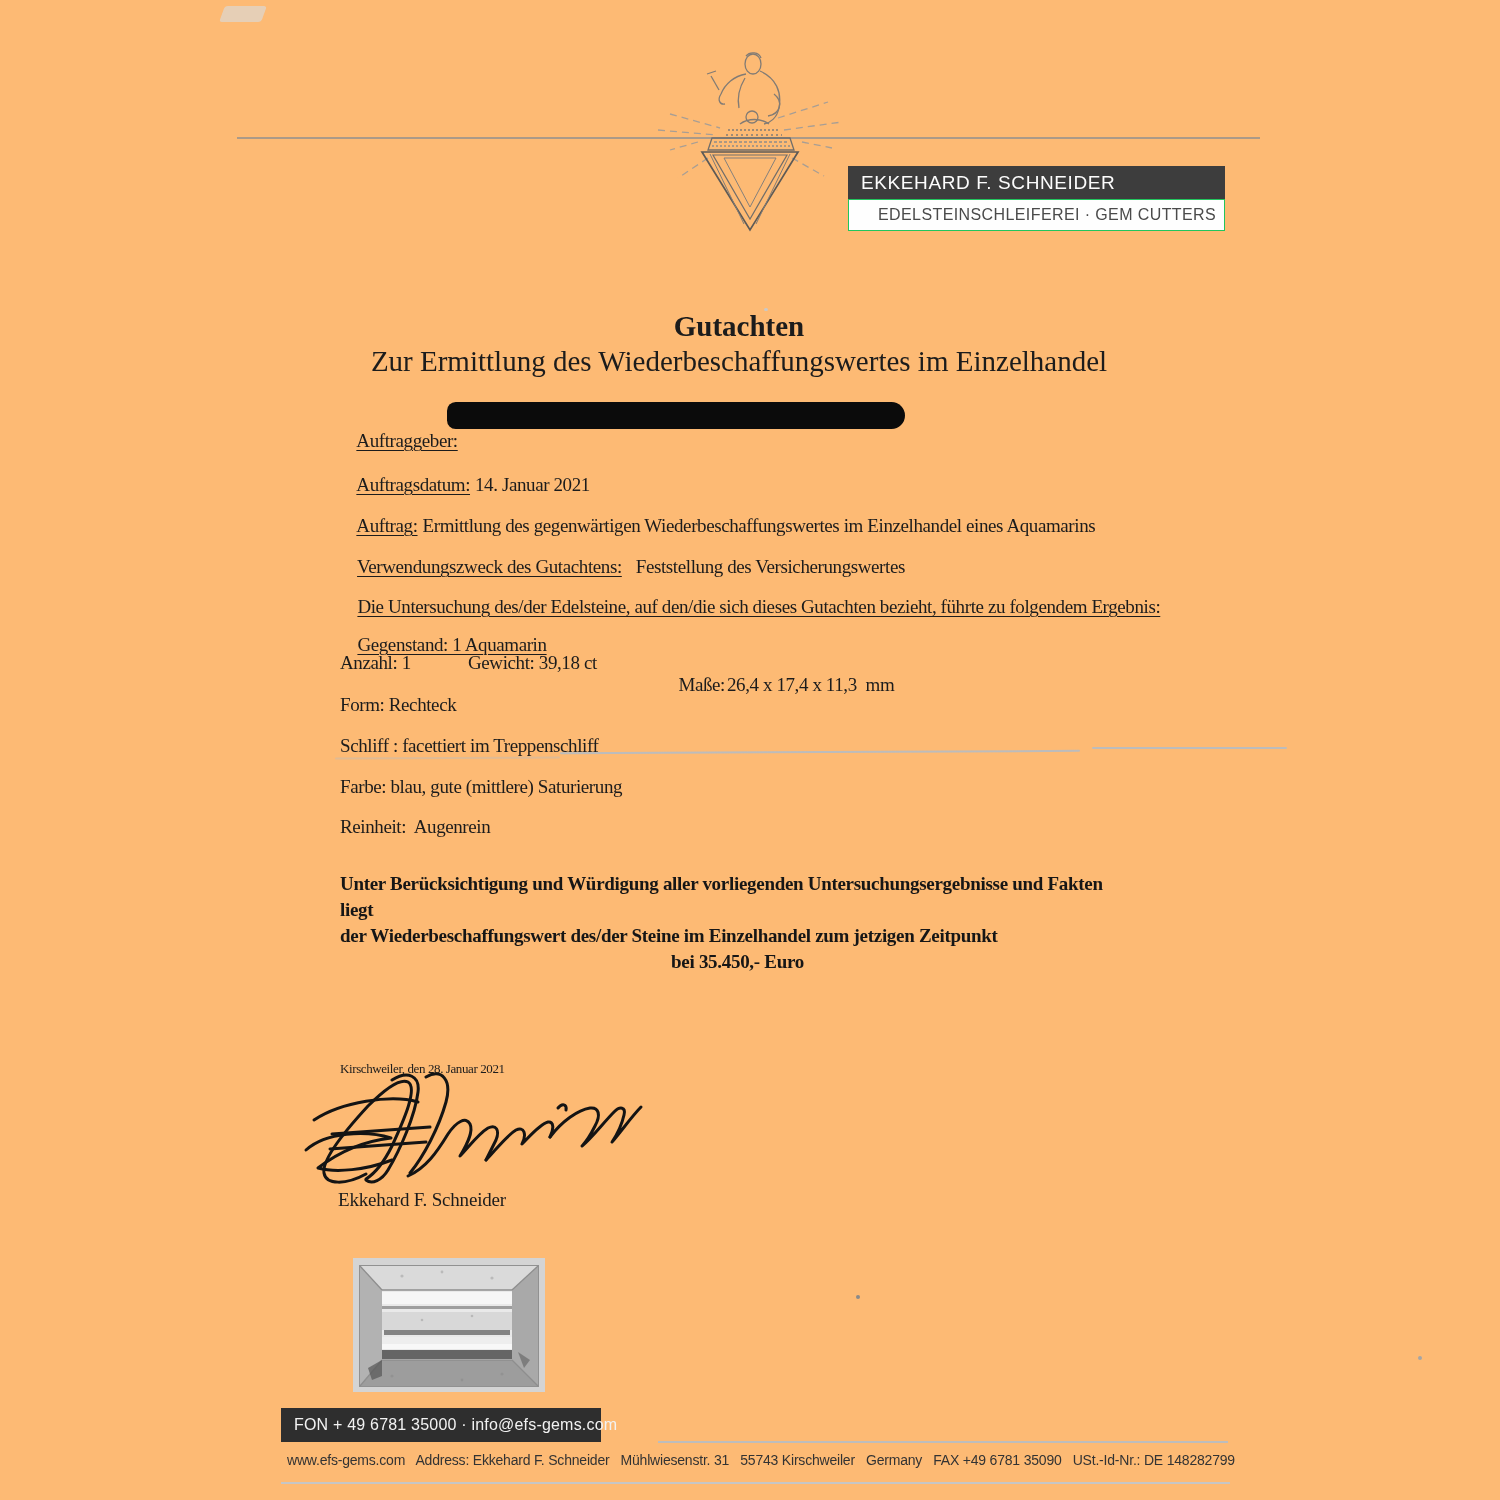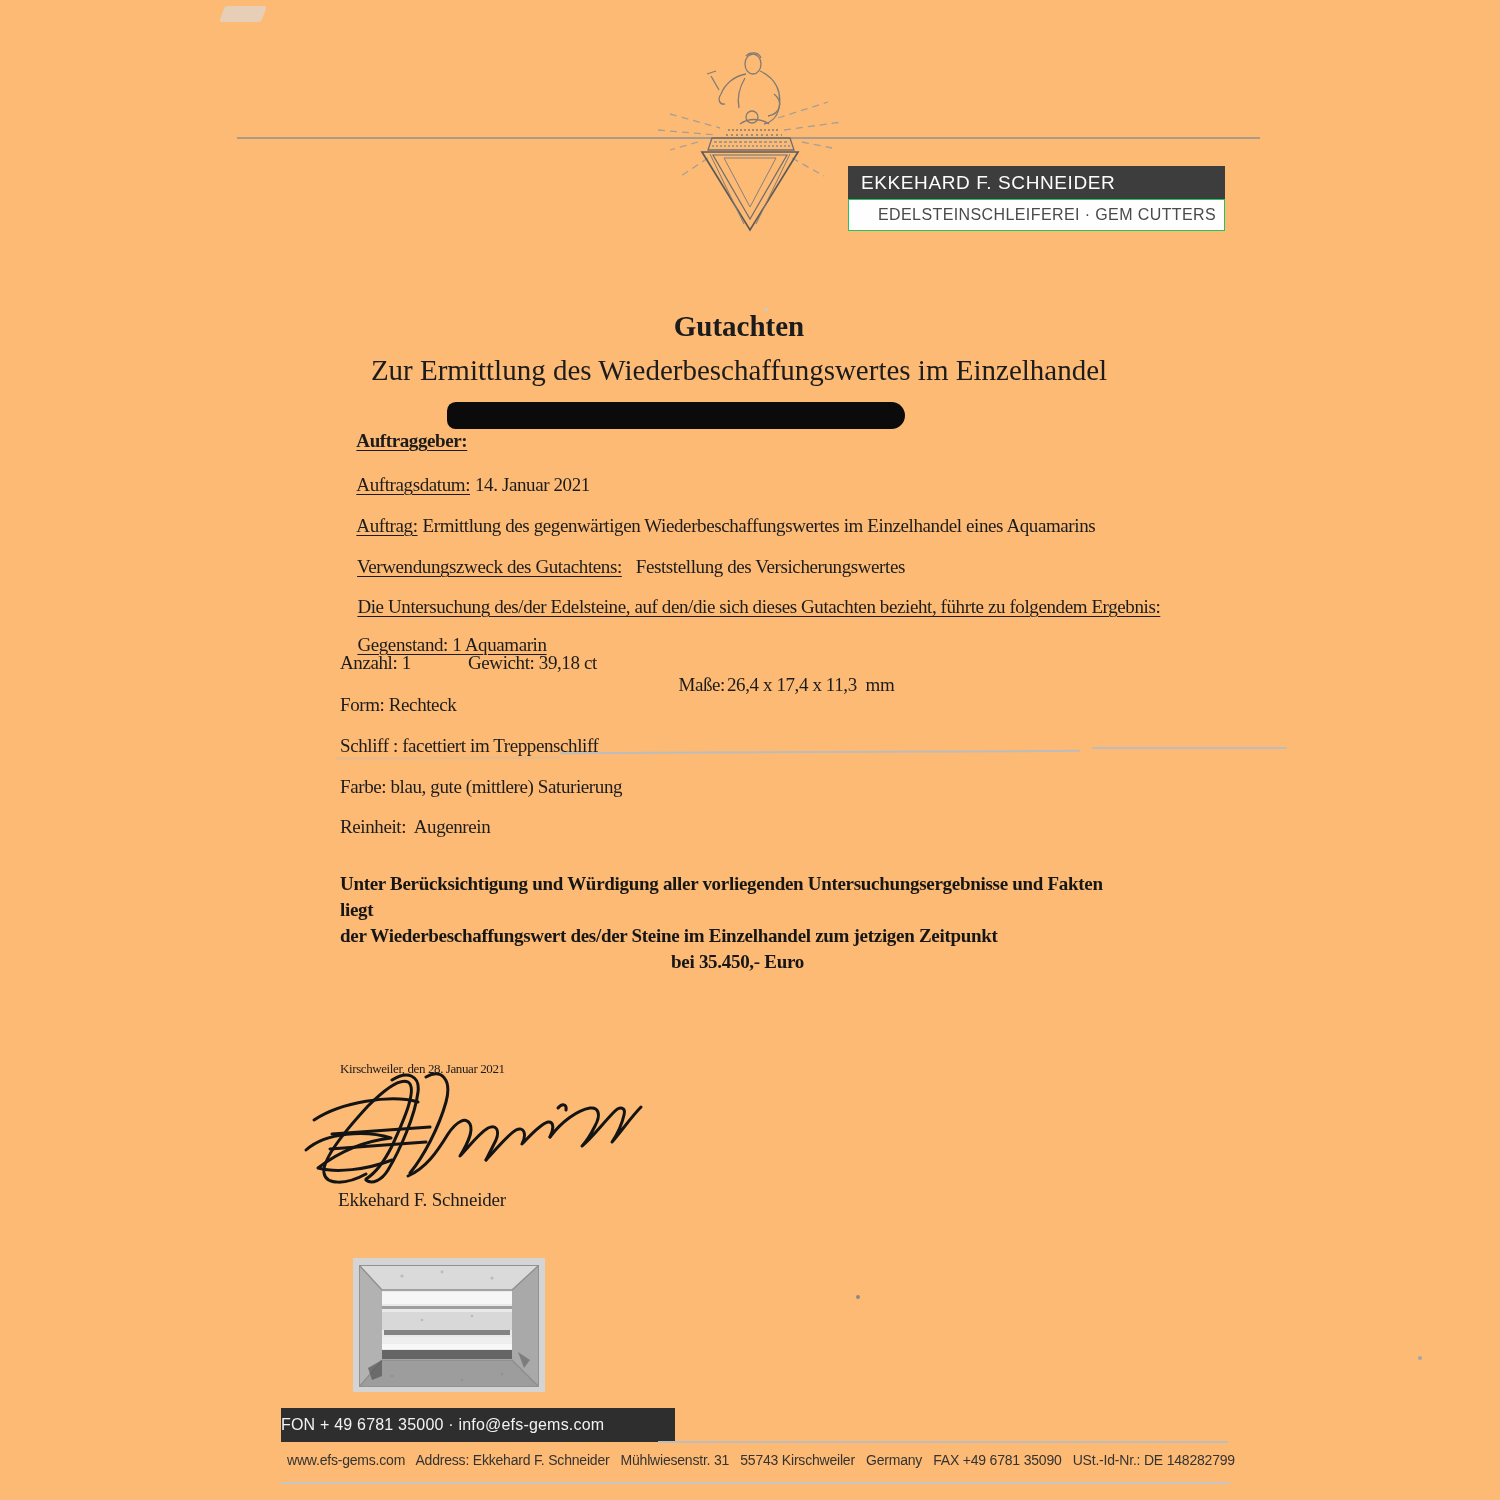--- a/index.html
+++ b/index.html
@@ -17,21 +17,21 @@
   }
   .brand-light{
     position:absolute;left:848px;top:199px;width:377px;height:32px;box-sizing:border-box;
     background:#fefefe;border:1px solid #22c55e;color:#4a4a4a;
     font-family:"Liberation Sans","DejaVu Sans",sans-serif;
     font-size:16px;letter-spacing:.4px;line-height:29px;padding-left:29px;white-space:nowrap;
   }
   
   .title-block{position:absolute;left:289px;top:310px;width:900px;text-align:center;}
   .doc-title{font-size:29px;font-weight:bold;}
-  .doc-subtitle{font-size:29px;margin-top:11px;}
+  .doc-subtitle{font-size:29px;margin-top:2px;}
   
   .line{position:absolute;left:340px;font-size:19px;letter-spacing:-0.4px;white-space:pre;}
   .ul{text-decoration:underline;text-underline-offset:3px;text-decoration-thickness:1.4px;}
   .gap-s{margin-left:5px;}
   .gap-m{margin-left:14px;}
   .gap-l{margin-left:2px;}
   .redaction{position:absolute;left:447px;top:402px;width:458px;height:27px;background:#0b0b0b;
     border-radius:9px 14px 14px 9px;}
   .crease{position:absolute;height:2px;background:#bcbcbc;border-radius:1px;}
   
@@ -40,23 +40,23 @@
   .valuation .center{text-align:center;}
   
   .care{position:absolute;left:340px;top:983px;width:810px;font-size:19px;letter-spacing:-0.4px;line-height:28px;}
   .place-date{position:absolute;left:340px;top:1061px;font-size:13px;letter-spacing:-0.4px;white-space:pre;}
   .signature{position:absolute;left:296px;top:1072px;width:430px;height:132px;}
   .signer{position:absolute;left:338px;top:1189px;font-size:19px;letter-spacing:-0.2px;white-space:pre;}
   
   .gem-photo{position:absolute;left:352px;top:1256px;width:194px;height:138px;}
   
   .footer-bar{
-    position:absolute;left:281px;top:1408px;width:394px;height:34px;box-sizing:border-box;
+    position:absolute;left:281px;top:1408px;width:320px;height:34px;box-sizing:border-box;
     background:#2e2e2e;color:#f2f2f2;font-family:"Liberation Sans","DejaVu Sans",sans-serif;
-    font-size:16px;letter-spacing:.2px;line-height:34px;white-space:nowrap;
+    font-size:16px;letter-spacing:.2px;line-height:34px;padding-left:13px;white-space:nowrap;
   }
   .footer-rule-right{position:absolute;left:658px;top:1441px;width:570px;height:2px;background:#bdbdbd;}
   .footer-address{
     position:absolute;left:287px;top:1452px;font-family:"Liberation Sans","DejaVu Sans",sans-serif;
     font-size:14px;letter-spacing:-0.2px;color:#333333;white-space:pre;
   }
   .footer-rule-bottom{position:absolute;left:281px;top:1482px;width:949px;height:2px;background:#c6c6c6;}
   
   .smudge{position:absolute;left:222px;top:6px;width:42px;height:16px;background:#dadada;opacity:.65;
     border-radius:3px;transform:skewX(-20deg);}
@@ -116,21 +116,21 @@
   </svg>
 
   <div class="brand-dark">EKKEHARD F. SCHNEIDER</div>
   <div class="brand-light">EDELSTEINSCHLEIFEREI · GEM CUTTERS</div>
 
   <div class="title-block">
     <div class="doc-title">Gutachten</div>
     <div class="doc-subtitle">Zur Ermittlung des Wiederbeschaffungswertes im Einzelhandel</div>
   </div>
 
-  <div class="line" style="top:408px;font-weight:bold;">
+  <div class="line" style="top:408px;">
     <span class="ul">Auftraggeber:</span>
   </div>
   <div class="redaction"></div>
 
   <div class="line" style="top:452px;">
     <span class="ul">Auftragsdatum:</span><span class="gap-s">14. Januar 2021</span>
   </div>
 
   <div class="line" style="top:493px;">
     <span class="ul">Auftrag:</span><span class="gap-s">Ermittlung des gegenwärtigen Wiederbeschaffungswertes im Einzelhandel eines Aquamarins</span>

